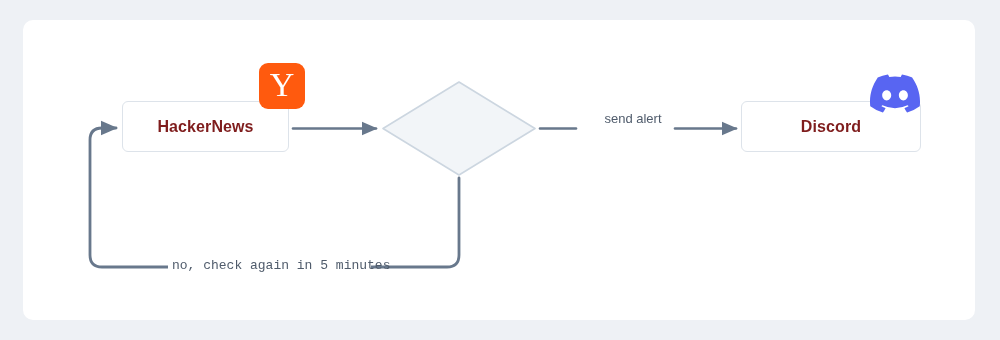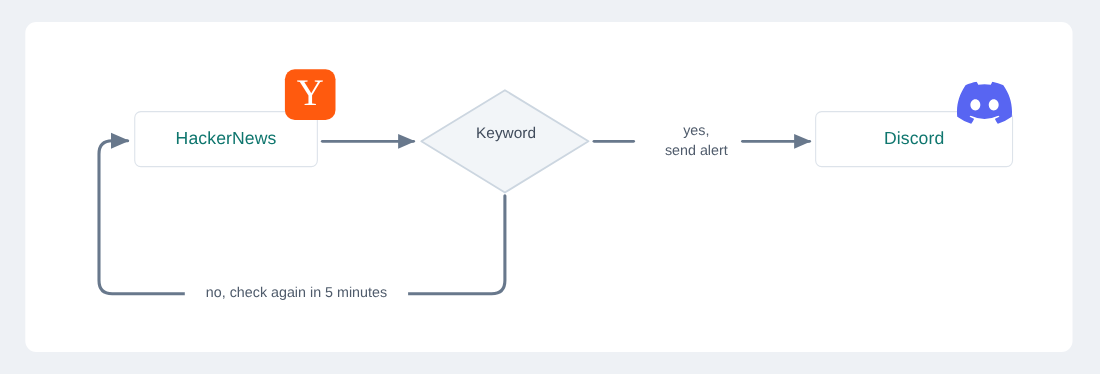--- a/index.html
+++ b/index.html
@@ -39,22 +39,22 @@
     box-sizing: border-box;
     background: #ffffff;
     border: 1px solid #dde3ea;
     border-radius: 6px;
     display: flex;
     align-items: center;
     justify-content: center;
   }
   .node-label {
     font-size: 16px;
-    font-weight: normal;
-    color: #0f766e;
+    font-weight: bold;
+    color: #7f1d1d;
     letter-spacing: 0.1px;
   }
   #hackernews-box {
     left: 122px;
     top: 101px;
     width: 167px;
     height: 51px;
   }
   #discord-box {
     left: 741px;
@@ -104,20 +104,21 @@
     top: 110px;
     width: 110px;
   }
   #label-no {
     left: 168px;
     top: 258px;
     width: 195px;
     background: #ffffff;
     padding: 0 4px;
     line-height: 1.2;
+    font-family: Liberation Mono, monospace;
   }
   .diamond-text {
     position: absolute;
     left: 395px;
     top: 110px;
     width: 130px;
     text-align: center;
     font-size: 14px;
     color: #414c5c;
     line-height: 1.45;
@@ -150,25 +151,23 @@
 
   <div class="node-box" id="hackernews-box">
     <span class="node-label">HackerNews</span>
   </div>
 
   <div class="badge" id="yc-badge">
     <span class="yc-letter">Y</span>
   </div>
 
   <div class="diamond-text">
-    <div>Keyword</div>
   </div>
 
   <div class="edge-label" id="label-yes">
-    <div>yes,</div>
     <div>send alert</div>
   </div>
 
   <div class="node-box" id="discord-box">
     <span class="node-label">Discord</span>
   </div>
 
   <div class="badge" id="discord-badge">
     <svg viewBox="0 0 71 55" width="50" height="39" xmlns="http://www.w3.org/2000/svg">
       <path fill="#5865f2" d="M60.1 4.9A58.6 58.6 0 0 0 45.6.4a.2.2 0 0 0-.2.1c-.6 1.1-1.3 2.5-1.8 3.6a54.1 54.1 0 0 0-16.2 0c-.5-1.2-1.2-2.5-1.9-3.6a.2.2 0 0 0-.2-.1c-5 .9-9.9 2.4-14.4 4.5a.2.2 0 0 0-.1.1C1.6 18.7-1 32.1.3 45.300a.2.2 0 0 0 .1.2 58.9 58.9 0 0 0 17.8 9 .2.2 0 0 0 .2-.1c1.4-1.9 2.6-3.9 3.6-6a.2.2 0 0 0-.1-.3 38.8 38.8 0 0 1-5.5-2.6.2.2 0 0 1 0-.4l1.1-.9a.2.2 0 0 1 .2 0 42 42 0 0 0 35.6 0 .2.2 0 0 1 .2 0l1.1.9a.2.2 0 0 1 0 .4 36.4 36.4 0 0 1-5.5 2.6.2.2 0 0 0-.1.3c1 2.1 2.2 4.1 3.6 6a.2.2 0 0 0 .2.1 58.7 58.7 0 0 0 17.8-9 .2.2 0 0 0 .1-.2c1.5-15.3-2.6-28.6-10.9-40.4a.2.2 0 0 0-.1-.1zM23.7 37.3c-3.5 0-6.4-3.2-6.4-7.2s2.8-7.2 6.4-7.2c3.6 0 6.5 3.3 6.4 7.2 0 4-2.8 7.2-6.4 7.2zm23.7 0c-3.5 0-6.4-3.2-6.4-7.2s2.8-7.2 6.4-7.2c3.6 0 6.5 3.3 6.4 7.2 0 4-2.8 7.2-6.4 7.2z"></path>

